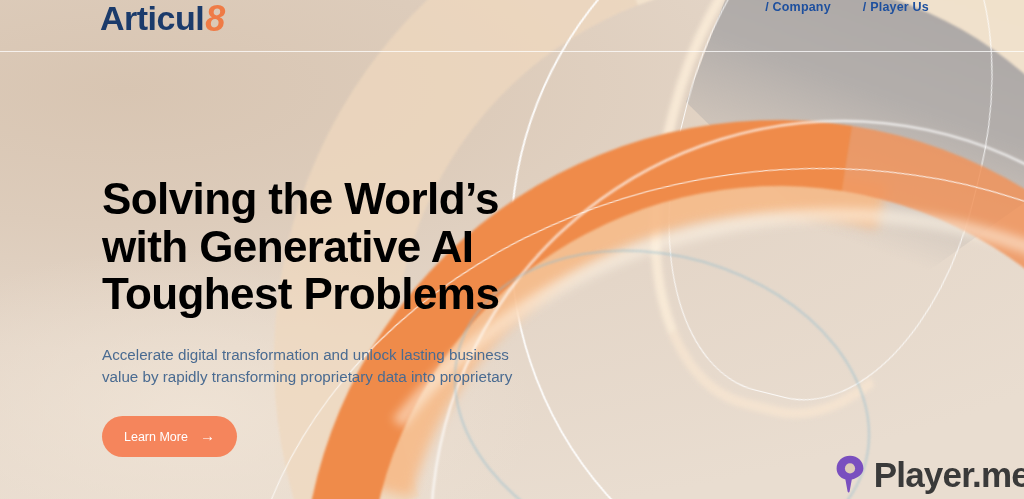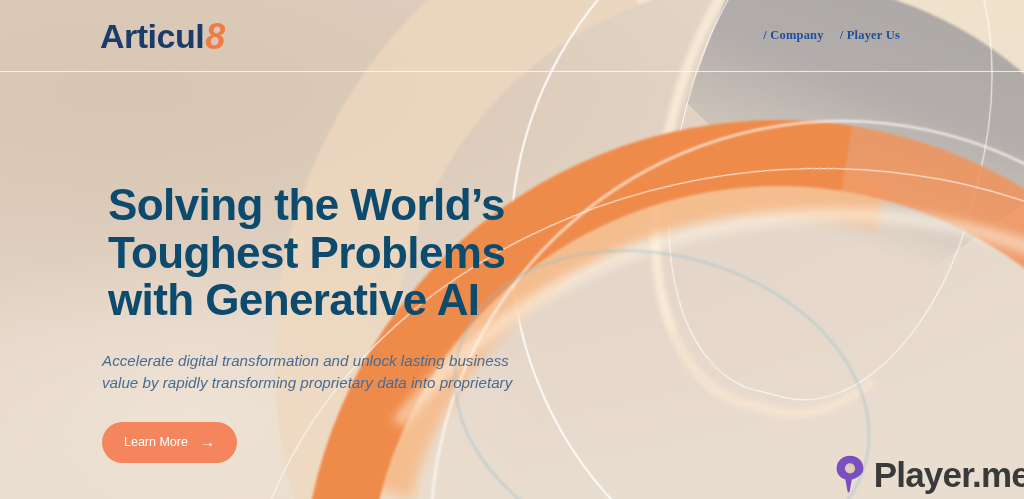--- a/index.html
+++ b/index.html
@@ -173,23 +173,23 @@
     transform: rotate(16deg);
     filter: blur(1px);
   }
 
   
   .header {
     position: absolute;
     left: 0;
     top: 0;
     width: 1024px;
-    height: 72px;
+    height: 52px;
     display: flex;
-    align-items: center;
+    align-items: flex-start;
     justify-content: space-between;
     padding: 0 30px 0 100px;
     box-sizing: border-box;
     border-bottom: 1px solid rgba(255,255,255,0.75);
     z-index: 6;
   }
   .logo {
     display: flex;
     align-items: baseline;
     font-size: 34px;
@@ -204,64 +204,62 @@
     font-style: italic;
     font-size: 36px;
     font-weight: bold;
     margin-left: 1px;
     transform: translateY(1px);
   }
 
   .nav {
     display: flex;
     align-items: center;
-    gap: 16px;
-    margin-right: 94px;
-    font-family: Liberation Serif, serif;
+    gap: 32px;
+    margin-right: 65px;
   }
   .nav-item {
     color: #1d4f9e;
     font-size: 12.5px;
     font-weight: bold;
     letter-spacing: 0.2px;
     white-space: nowrap;
     cursor: pointer;
   }
 
   
   .hero {
     position: absolute;
     left: 102px;
     top: 175px;
     width: 520px;
     z-index: 5;
   }
   .headline {
-    color: #0c4a6e;
+    color: #000000;
     font-size: 44px;
     font-weight: bold;
     line-height: 1.08;
     letter-spacing: -0.6px;
-    margin: 6px;
+    margin: 0;
   }
   .headline-line { display: block; }
 
   .subhead {
     margin: 26px 0 0 0;
     color: #4a6b91;
     font-size: 15.2px;
     line-height: 1.5;
     max-width: 450px;
-    font-style: italic;
   }
   .subhead-line { display: block; }
 
   .cta {
     display: inline-flex;
-    align-items: flex-start;
+    align-items: center;
     gap: 12px;
     margin-top: 27px;
     background: #f5855c;
     color: #ffffff;
     font-size: 12.5px;
     border: none;
     border-radius: 22px;
     padding: 13px 22px;
     cursor: pointer;
     font-family: "Liberation Sans", sans-serif;
@@ -325,22 +323,22 @@
     </div>
     <div class="nav">
       <span class="nav-item">/ Company</span>
       <span class="nav-item">/ Player Us</span>
     </div>
   </div>
 
   <div class="hero">
     <h1 class="headline">
       <span class="headline-line">Solving the World’s</span>
+      <span class="headline-line">with Generative AI</span>
       <span class="headline-line">Toughest Problems</span>
-      <span class="headline-line">with Generative AI</span>
     </h1>
     <p class="subhead">
       <span class="subhead-line">Accelerate digital transformation and unlock lasting business</span>
       <span class="subhead-line">value by rapidly transforming proprietary data into proprietary</span>
     </p>
     <button class="cta">
       <span>Learn More</span>
       <span class="cta-arrow">→</span>
     </button>
   </div>

